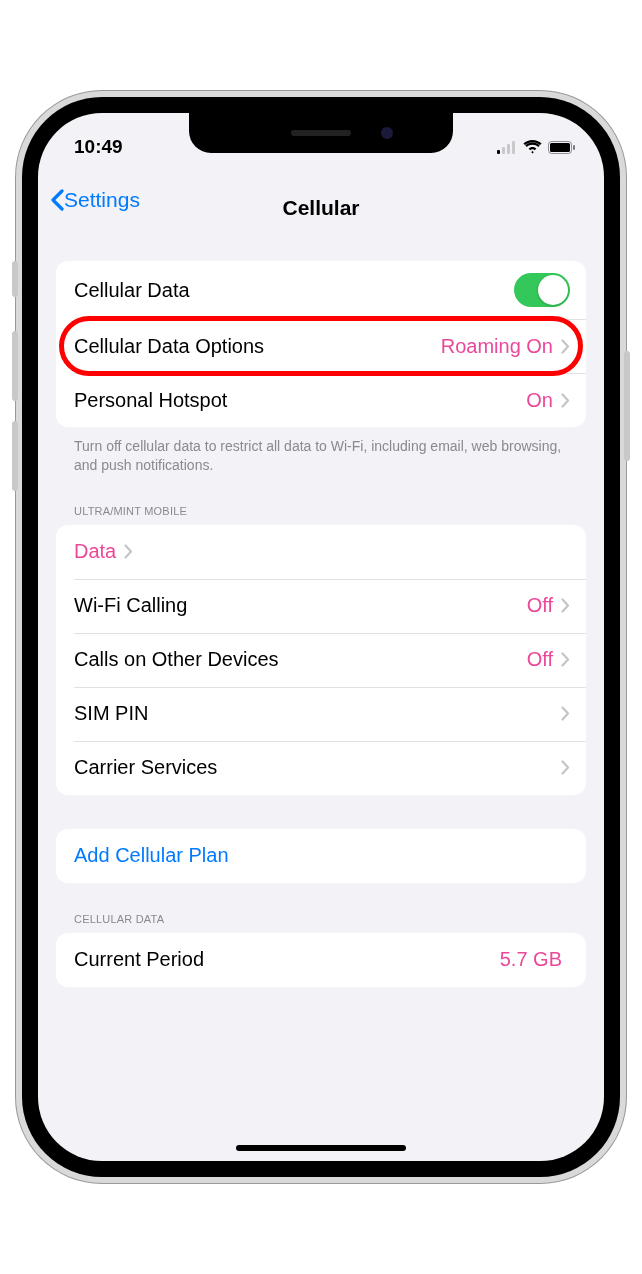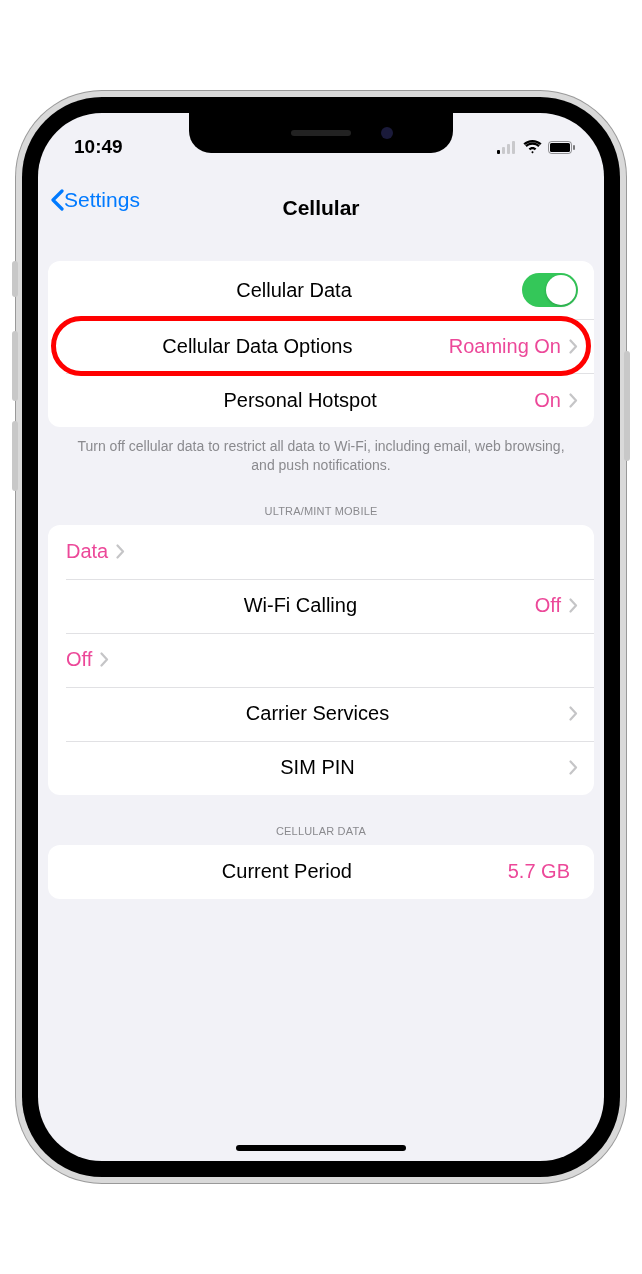--- a/index.html
+++ b/index.html
@@ -92,21 +92,21 @@
   .nav-title {
     position: absolute;
     left: 50%;
     transform: translateX(-50%);
     font-size: 21px;
     font-weight: 600;
     color: #000;
     margin-top: 16px;
   }
   
-  .content { padding: 0 10px; text-align: center; }
+  .content { padding: 0 18px; }
   .group { background: #fff; border-radius: 12px; overflow: hidden; margin-top: 34px; }
   .group.first { margin-top: 30px; }
   .row {
     min-height: 54px;
     padding: 12px 16px 12px 18px;
     display: flex;
     align-items: center;
     position: relative;
     font-size: 20px;
     color: #000;
@@ -243,39 +243,45 @@
               </svg>
           </div>
           <div class="row">
             <span class="row-label">Wi-Fi Calling</span>
             <span class="row-value">Off</span>
             <svg class="chevron" width="9" height="15" viewBox="0 0 9 15">
                 <path d="M1.5 1.5 L7 7.5 L1.5 13.5" stroke="#c5c5c7" stroke-width="2.2" fill="none" stroke-linecap="round" stroke-linejoin="round"></path>
               </svg>
           </div>
           <div class="row">
+            <span class="row-label">Calls on Other Devices</span>
             <span class="row-value">Off</span>
             <svg class="chevron" width="9" height="15" viewBox="0 0 9 15">
                 <path d="M1.5 1.5 L7 7.5 L1.5 13.5" stroke="#c5c5c7" stroke-width="2.2" fill="none" stroke-linecap="round" stroke-linejoin="round"></path>
               </svg>
           </div>
           <div class="row">
+            <span class="row-label">SIM PIN</span>
+            <svg class="chevron" width="9" height="15" viewBox="0 0 9 15">
+                <path d="M1.5 1.5 L7 7.5 L1.5 13.5" stroke="#c5c5c7" stroke-width="2.2" fill="none" stroke-linecap="round" stroke-linejoin="round"></path>
+              </svg>
+          </div>
+          <div class="row">
             <span class="row-label">Carrier Services</span>
             <svg class="chevron" width="9" height="15" viewBox="0 0 9 15">
                 <path d="M1.5 1.5 L7 7.5 L1.5 13.5" stroke="#c5c5c7" stroke-width="2.2" fill="none" stroke-linecap="round" stroke-linejoin="round"></path>
               </svg>
           </div>
-          <div class="row">
-            <span class="row-label">SIM PIN</span>
-            <svg class="chevron" width="9" height="15" viewBox="0 0 9 15">
-                <path d="M1.5 1.5 L7 7.5 L1.5 13.5" stroke="#c5c5c7" stroke-width="2.2" fill="none" stroke-linecap="round" stroke-linejoin="round"></path>
-              </svg>
-          </div>
-        </div>
-
+        </div>
+
+        <div class="group">
+          <div class="row link-row">
+            <span class="row-label">Add Cellular Plan</span>
+          </div>
+        </div>
 
         <div class="header-text">CELLULAR DATA</div>
         <div class="group after-header">
           <div class="row">
             <span class="row-label">Current Period</span>
             <span class="row-value">5.7 GB</span>
           </div>
         </div>
 
       </div>

